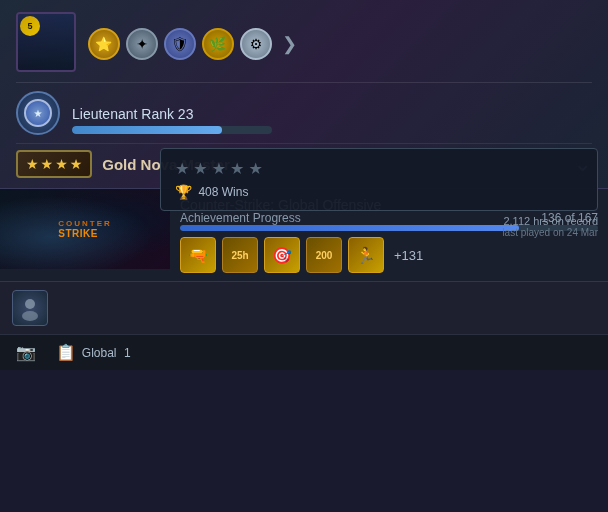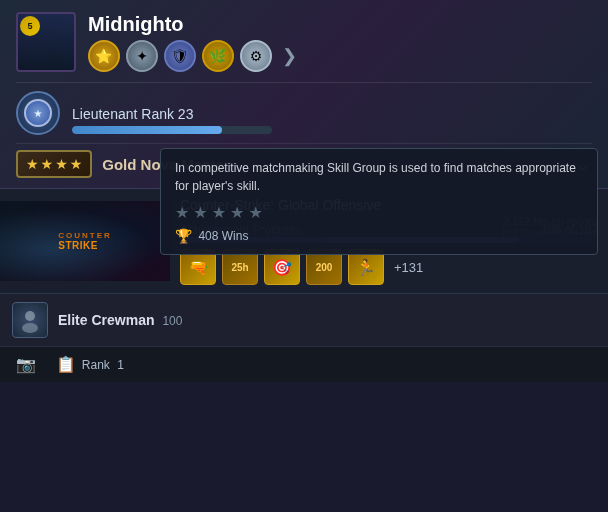--- a/index.html
+++ b/index.html
@@ -255,21 +255,20 @@
       font-size: 14px;
     }
 
     .game-thumbnail {
       width: 170px;
       height: 80px;
       background: linear-gradient(135deg, #0a1a2a, #1a0a2a);
       flex-shrink: 0;
       position: relative;
       overflow: hidden;
-      margin-top: 12px;
     }
 
     .game-thumb-bg {
       width: 100%;
       height: 100%;
       background: 
         radial-gradient(ellipse at 30% 60%, rgba(30, 60, 90, 0.8) 0%, transparent 60%),
         radial-gradient(ellipse at 70% 40%, rgba(10, 20, 40, 0.9) 0%, transparent 50%),
         linear-gradient(135deg, #0a1520, #1a0a20);
       display: flex;
@@ -460,21 +459,20 @@
 <div class="profile-card">
 
   <div class="profile-header">
     <div class="avatar-frame">
       <div class="avatar-level-badge">
         <span>5</span>
       </div>
       <div class="avatar-dark-overlay"></div>
     </div>
     <div>
-      <div class="profile-name">Midnighto</div>
       <div class="medals-row">
         <div class="medal medal-gold">⭐</div>
         <div class="medal medal-silver">✦</div>
         <div class="medal medal-shield">🛡</div>
         <div class="medal medal-wreath">🌿</div>
         <div class="medal medal-star">⚙</div>
         <span class="chevron-right">❯</span>
       </div>
     </div>
   </div>
@@ -498,21 +496,20 @@
       <span class="star">★</span>
       <span class="star">★</span>
       <span class="star">★</span>
       <span class="star">★</span>
     </div>
     <span class="skill-group-name">Gold Nova Master</span>
     <span class="chevron-down" style="font-size:22px;line-height:1;">⌄</span>
   </div>
 
   <div class="skill-tooltip">
-    <div class="tooltip-text">In competitive matchmaking Skill Group is used to find matches appropriate for player's skill.</div>
     <div class="rating-stars">
       <span class="rating-star-empty">★</span>
       <span class="rating-star-empty">★</span>
       <span class="rating-star-empty">★</span>
       <span class="rating-star-empty">★</span>
       <span class="rating-star-empty">★</span>
     </div>
     <div class="wins-row">
       <span class="trophy-icon">🏆</span>
       <span>408 Wins</span>
@@ -559,31 +556,27 @@
 </div>
 
 <div class="bottom-profile">
   <div class="profile-mini-avatar">
     <svg width="28" height="28" viewBox="0 0 28 28">
       <circle cx="14" cy="10" r="5" fill="#8899aa" opacity="0.8"></circle>
       <ellipse cx="14" cy="22" rx="8" ry="5" fill="#8899aa" opacity="0.6"></ellipse>
     </svg>
   </div>
   <div class="profile-mini-info">
-    <div class="profile-mini-name">
-      <span>Elite Crewman</span>
-      <span style="margin-left:4px;color:#8899aa;font-weight:normal;font-size:12px;">100</span>
-    </div>
   </div>
 </div>
 
 <div class="footer-bar">
   <div class="footer-item">
     <span class="footer-icon">📷</span>
   </div>
   <div class="footer-item">
     <span class="footer-icon">📋</span>
     <span class="footer-label">
-      <span>Rank</span>
+      <span>Global</span>
       <span style="margin-left:4px;">1</span>
     </span>
   </div>
 </div>
 
 </body></html>

